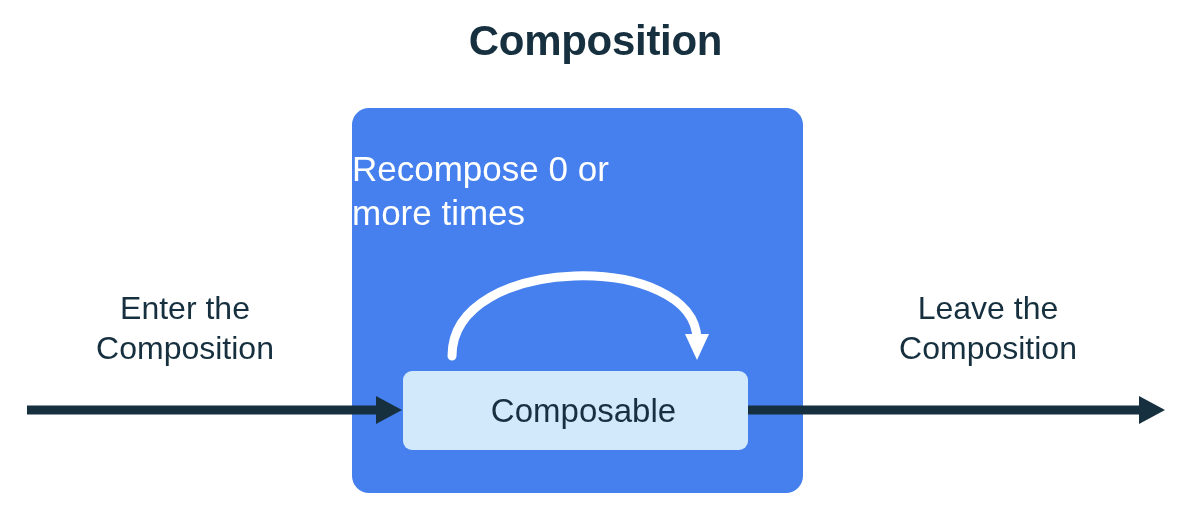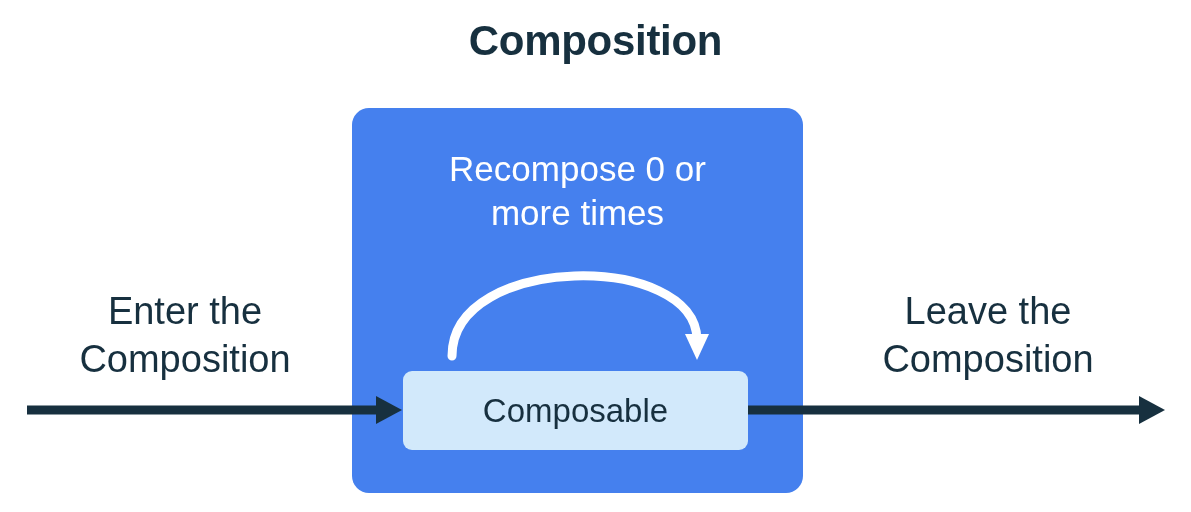--- a/index.html
+++ b/index.html
@@ -46,21 +46,21 @@
     height: 385px;
     background: #4580ee;
     border-radius: 17px;
   }
 
   .recompose-label {
     position: absolute;
     left: 352px;
     top: 147px;
     width: 451px;
-    text-align: center;
+    text-align: left;
     color: #ffffff;
     font-size: 35px;
     line-height: 1.26;
     white-space: pre-line;
   }
 
   
   .composable-box {
     position: absolute;
     left: 403px;
@@ -76,28 +76,29 @@
     left: 403px;
     top: 371px;
     width: 345px;
     height: 79px;
     display: flex;
     align-items: center;
     justify-content: center;
     color: #17303f;
     font-size: 33px;
     line-height: 1;
+    padding-left: 8px;
   }
 
   
   .side-label {
     position: absolute;
     text-align: center;
     color: #17303f;
-    font-size: 38px;
+    font-size: 32px;
     line-height: 1.26;
     white-space: pre-line;
   }
   .side-label.enter {
     left: 20px;
     top: 288px;
     width: 330px;
   }
   .side-label.leave {
     left: 808px;

